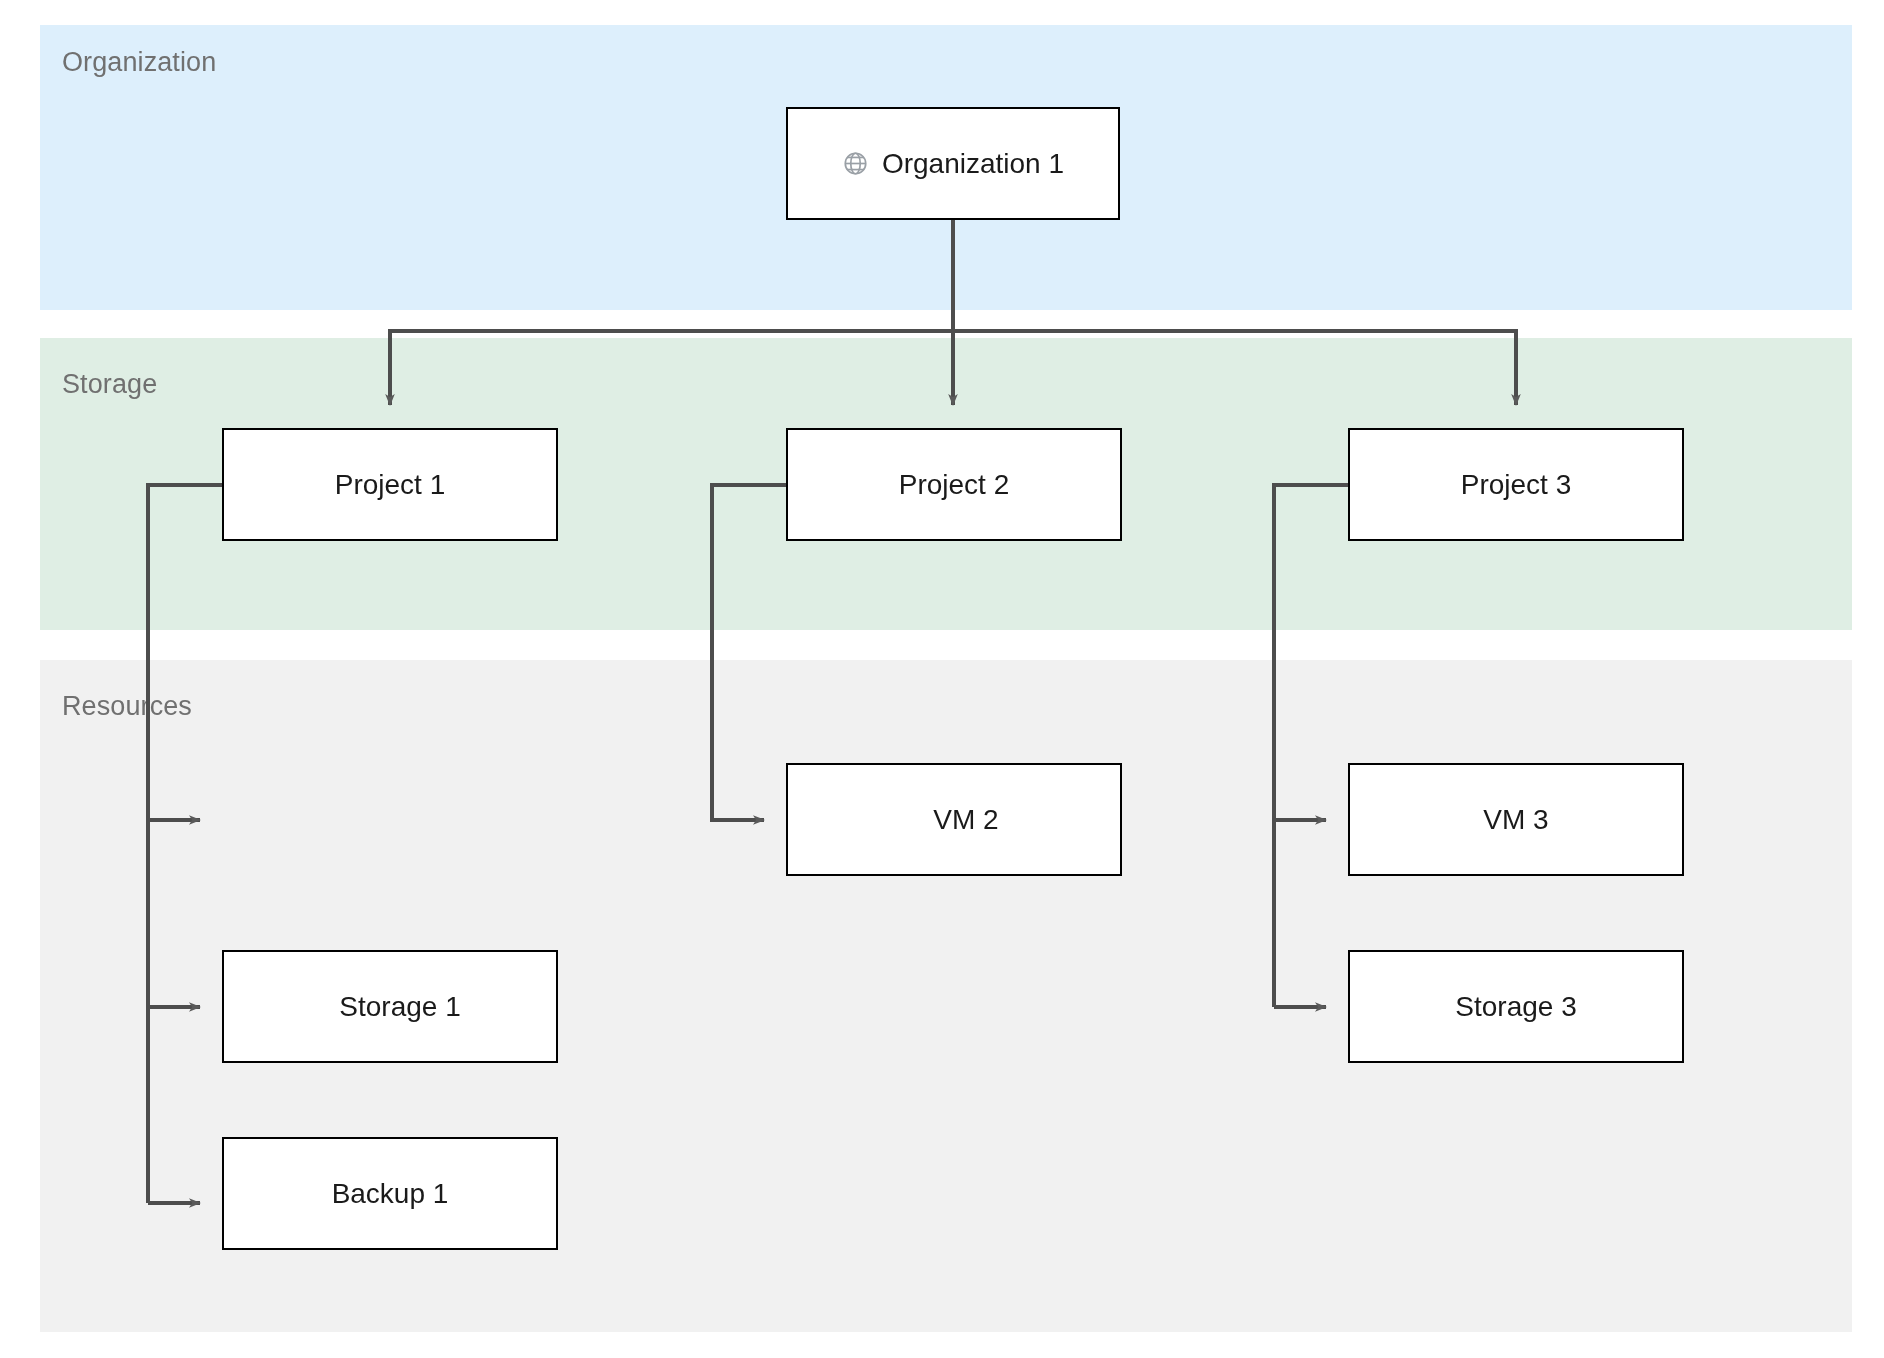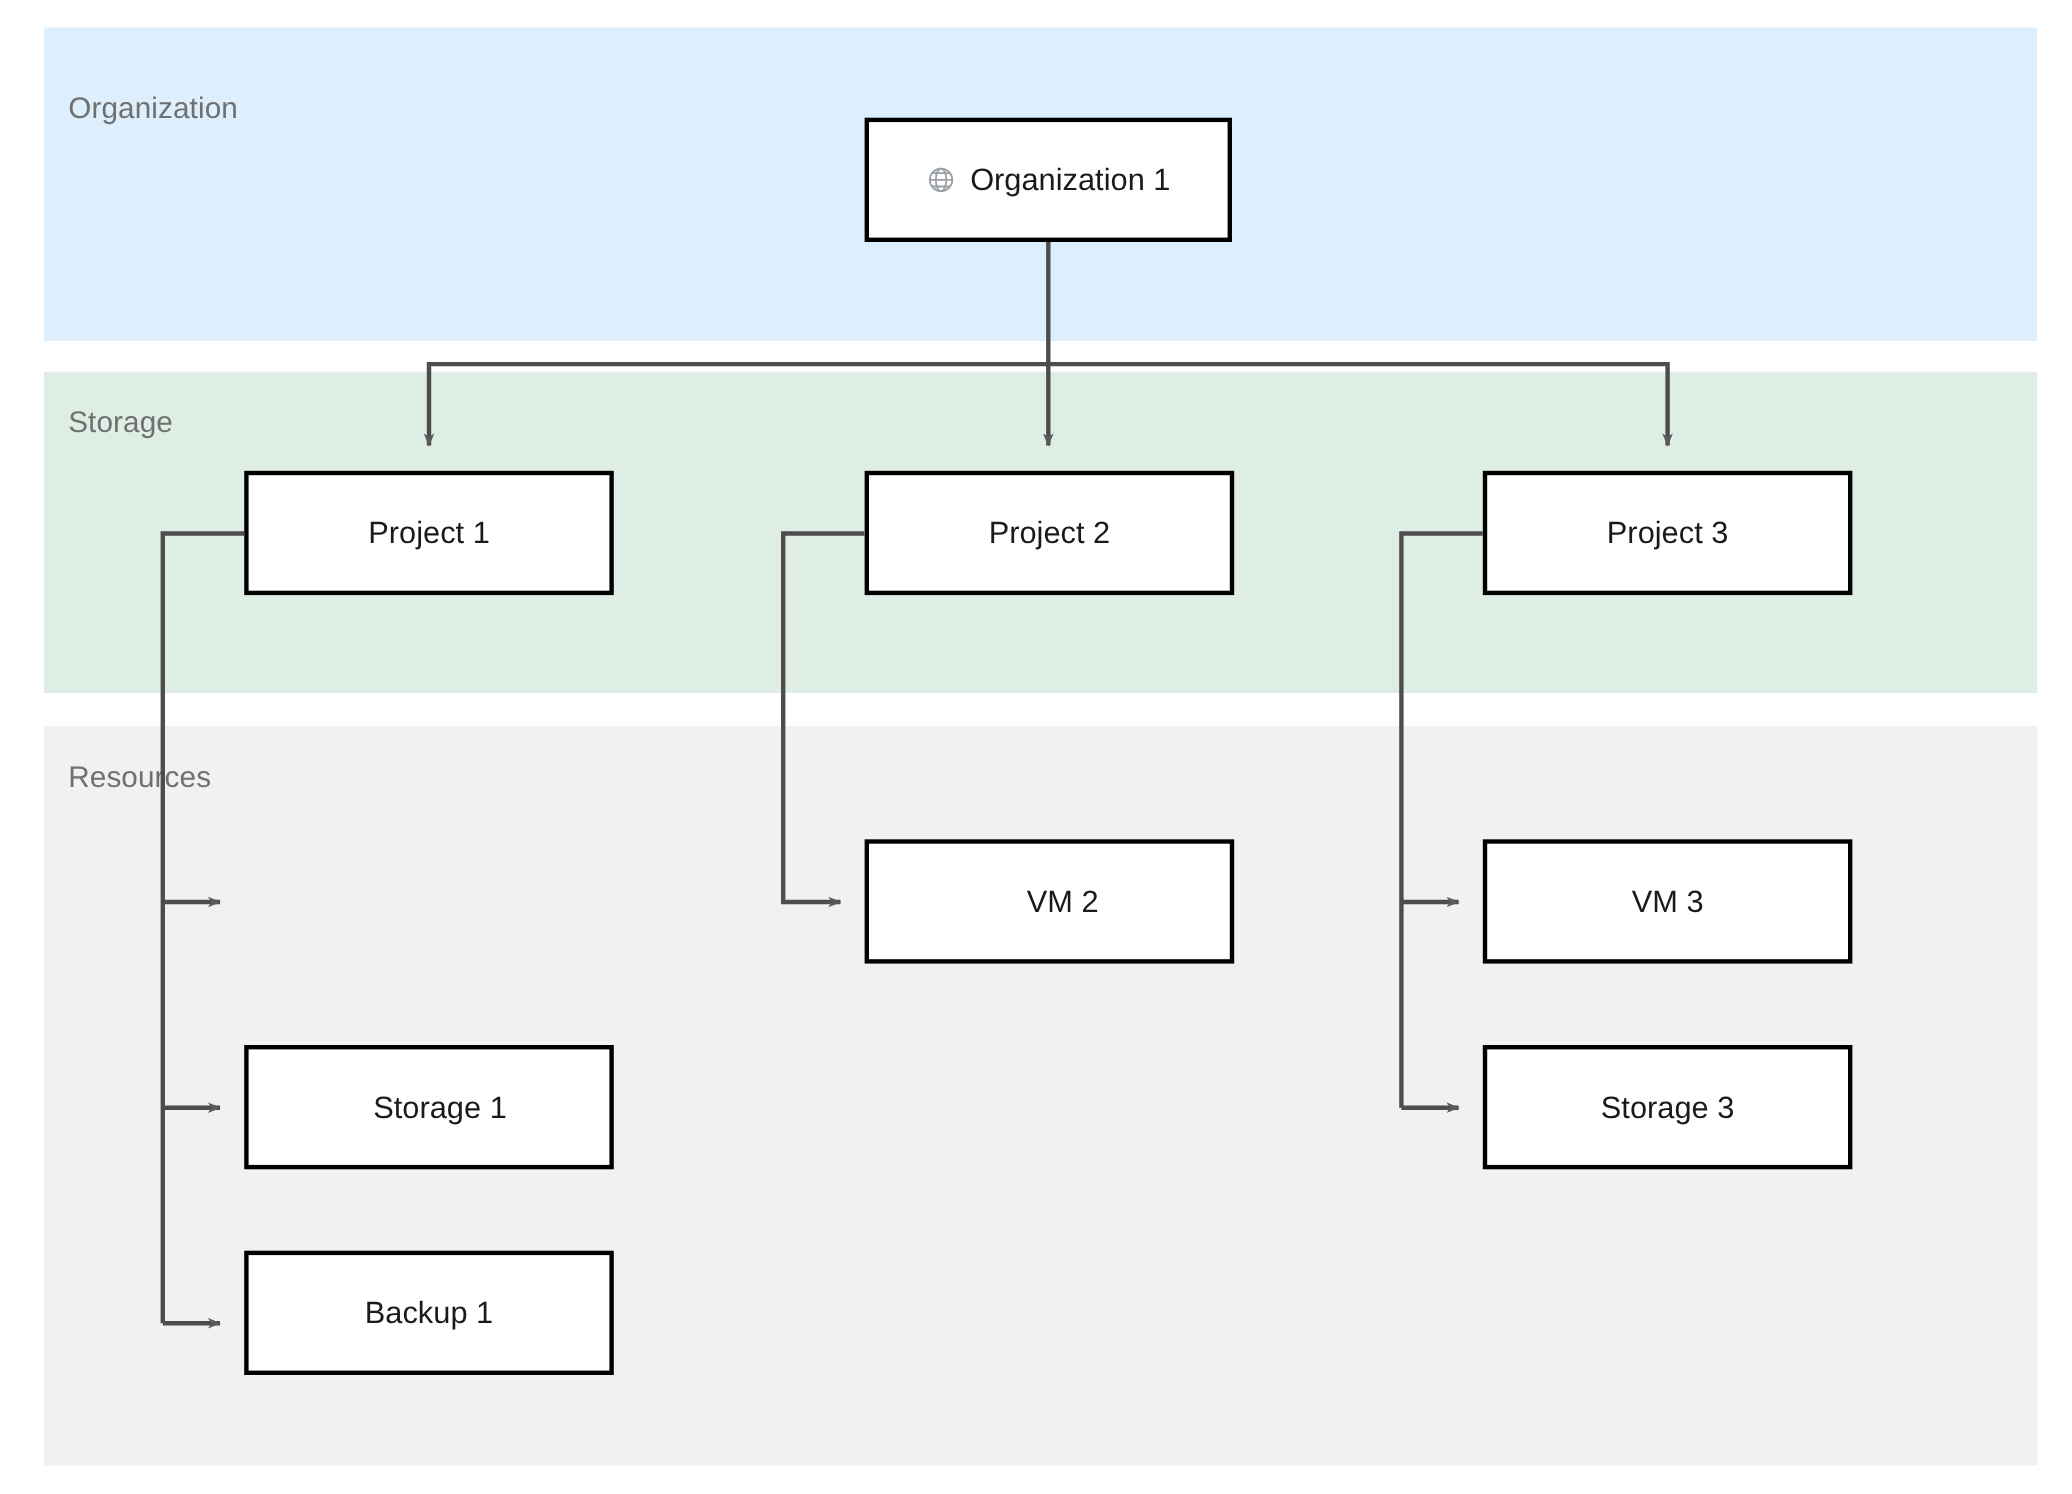--- a/index.html
+++ b/index.html
@@ -28,21 +28,21 @@
     font-size: 27px;
     color: #707070;
     letter-spacing: 0.1px;
     white-space: nowrap;
   }
   
   .node {
     position: absolute;
     box-sizing: border-box;
     background: #ffffff;
-    border: 4px solid #000000;
+    border: 2px solid #000000;
     display: flex;
     align-items: center;
     justify-content: center;
     font-size: 28px;
     color: #1a1a1a;
     z-index: 4;
   }
   .node .node-inner {
     display: flex;
     align-items: center;
@@ -65,21 +65,21 @@
     z-index: 3;
     pointer-events: none;
   }
 </style>
 </head>
 <body>
 
 <div id="canvas">
 
   <div class="band" style="left:40px; top:25px; width:1812px; height:285px; background:#ddeffc;"></div>
-  <div class="band-label" style="left:62px; top:47px;margin-top:36px;">Organization</div>
+  <div class="band-label" style="left:62px; top:47px;">Organization</div>
 
   <div class="band" style="left:40px; top:338px; width:1812px; height:292px; background:#dfeee4;"></div>
   <div class="band-label" style="left:62px; top:369px;">Storage</div>
 
   <div class="band" style="left:40px; top:660px; width:1812px; height:672px; background:#f1f1f1;"></div>
   <div class="band-label" style="left:62px; top:691px;">Resources</div>
 
   <svg id="wires" viewBox="0 0 1884 1358" xmlns="http://www.w3.org/2000/svg">
     <defs>
       <marker id="arrowhead" markerWidth="12" markerHeight="10" refX="11" refY="5" orient="auto" markerUnits="userSpaceOnUse">

